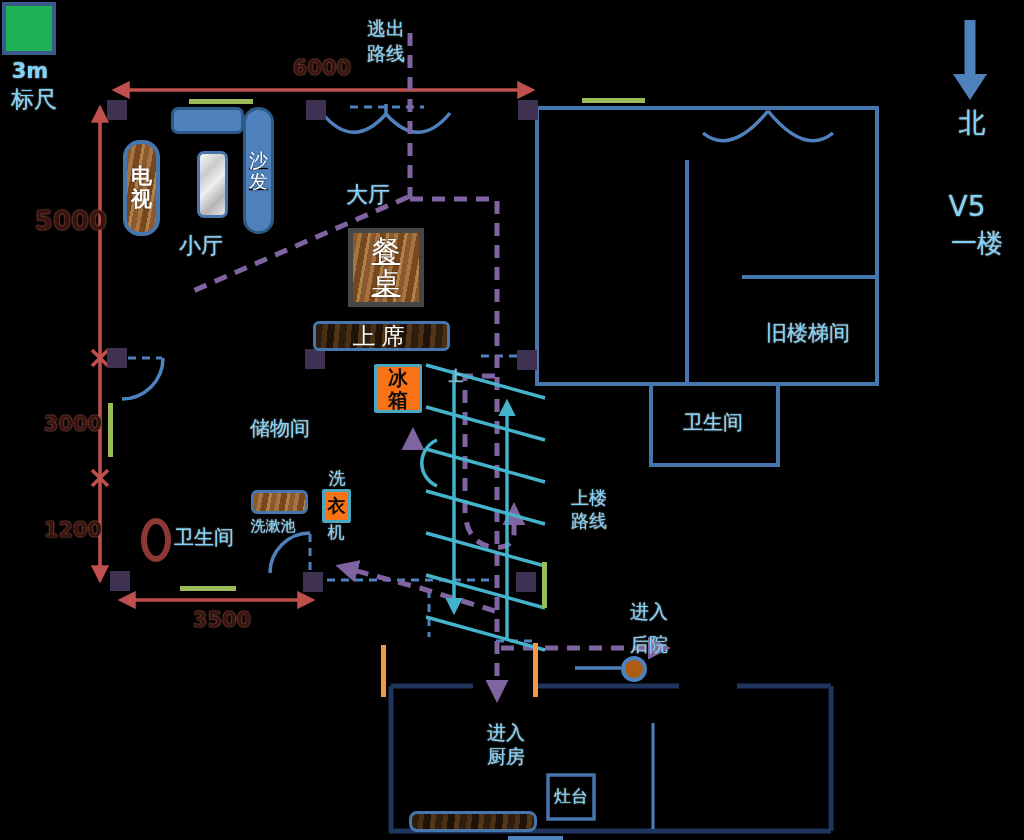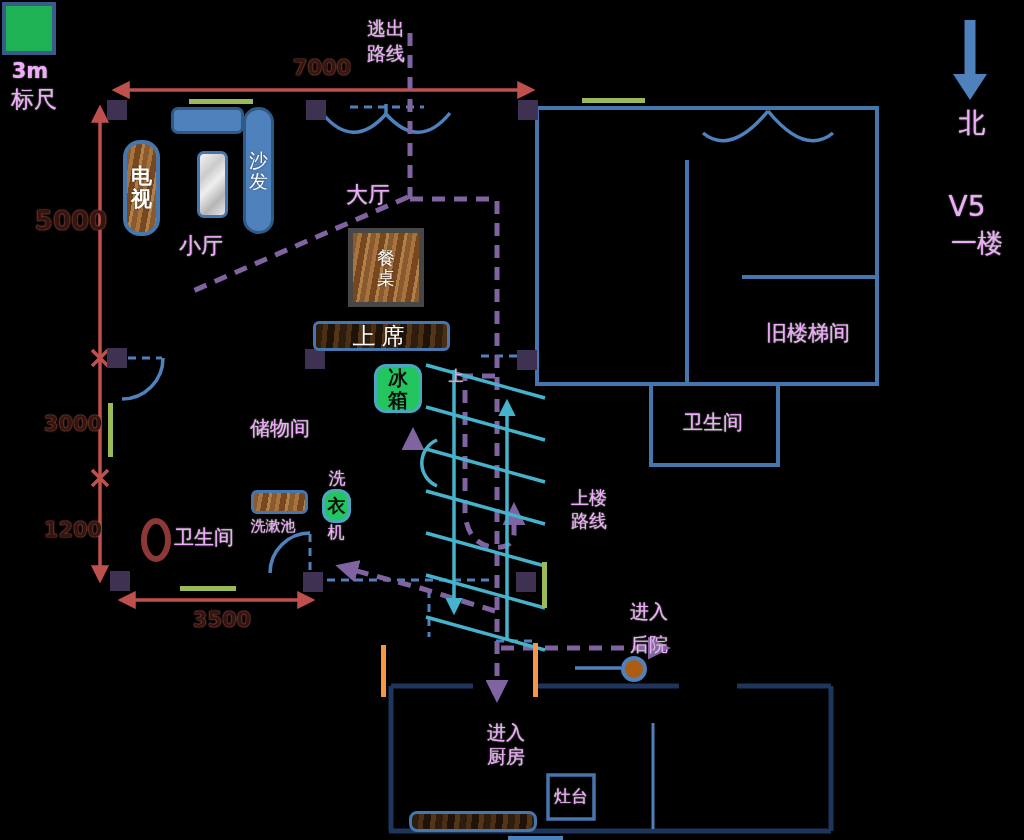--- a/index.html
+++ b/index.html
@@ -2,33 +2,33 @@
 <html><head>
 <meta charset="utf-8">
 <style>
   html,body{margin:0;padding:0;background:#000;}
   #canvas{position:relative;width:1024px;height:840px;background:#000;overflow:hidden;
           font-family:"DejaVu Sans",sans-serif;}
   #canvas *{box-sizing:border-box;}
   .abs{position:absolute;}
   svg.layer{position:absolute;left:0;top:0;}
   
-  .faint{color:#f0abfc;text-shadow:0 0 2px #8a8a8a,0 0 1px #9a9a9a;white-space:nowrap;
+  .faint{color:#7dd3fc;text-shadow:0 0 2px #8a8a8a,0 0 1px #9a9a9a;white-space:nowrap;
          transform:translate(-50%,-50%);position:absolute;text-align:center;line-height:1.15;}
   .dim{color:#39140f;text-shadow:0 0 2px #a8655b,0 0 1px #8a4a40;font-weight:bold;}
   .white-txt{color:#fff;text-shadow:0 0 2px rgba(0,0,0,.6);}
   .vstack{width:1.18em;word-break:break-all;line-height:1.1;text-align:center;}
   .center-box{display:flex;align-items:center;justify-content:center;}
   .col{position:absolute;width:20px;height:20px;background:#3F3151;}
   .greenbar{position:absolute;background:#9BBB59;}
   .orangebar{position:absolute;background:#F79646;}
   .wood{background:repeating-linear-gradient(100deg,#8a5a2e 0 5px,#a77440 5px 9px,#77481f 9px 15px,#b08049 15px 18px);}
   .darkwood{background:repeating-linear-gradient(95deg,#2e1d0d 0 7px,#4a2f15 7px 12px,#1f1307 12px 19px,#53361a 19px 24px);}
   .marble{background:linear-gradient(135deg,#f4f4f4 0%,#cbcbcb 30%,#efefef 50%,#b5b5b5 75%,#e9e9e9 100%);}
-  .cyanbox{background:#22c55e;border:3px solid #49A8C0;border-radius:12px;}
+  .cyanbox{background:#f97316;border:3px solid #49A8C0;border-radius:2px;}
 </style>
 </head>
 <body>
 
 <div id="canvas">
 
   <svg class="layer" width="1024" height="840" viewBox="0 0 1024 840">
     <defs>
       <marker id="aR" viewBox="0 0 10 10" refX="7" refY="5" markerWidth="5.2" markerHeight="5.2" orient="auto-start-reverse">
         <path d="M0,0 L10,5 L0,10 z" fill="#C0504D"></path>
@@ -100,21 +100,21 @@
   </svg>
 
   <div class="abs" style="left:2px;top:2px;width:54px;height:53px;background:#1FB254;border:4px solid #3A5A8C;"></div>
   <div class="faint" style="left:30px;top:71px;font-size:21px;font-weight:bold;">3m</div>
   <div class="faint" style="left:34px;top:99px;font-size:23px;">标尺</div>
 
   <div class="faint" style="left:972px;top:123px;font-size:27px;">北</div>
   <div class="faint" style="left:967px;top:207px;font-size:28px;">V5</div>
   <div class="faint" style="left:977px;top:244px;font-size:26px;">一楼</div>
 
-  <div class="faint dim" style="left:322px;top:68px;font-size:21px;">7000</div>
+  <div class="faint dim" style="left:322px;top:68px;font-size:21px;">6000</div>
   <div class="faint dim" style="left:71px;top:222px;font-size:26px;">5000</div>
   <div class="faint dim" style="left:73px;top:424px;font-size:21px;">3000</div>
   <div class="faint dim" style="left:73px;top:530px;font-size:21px;">1200</div>
   <div class="faint dim" style="left:222px;top:620px;font-size:21px;">3500</div>
 
   <div class="faint" style="left:386px;top:29px;font-size:19px;">逃出</div>
   <div class="faint" style="left:386px;top:54px;font-size:19px;">路线</div>
   <div class="faint" style="left:589px;top:498px;font-size:18px;">上楼</div>
   <div class="faint" style="left:589px;top:521px;font-size:18px;">路线</div>
   <div class="faint" style="left:506px;top:733px;font-size:19px;">进入</div>
@@ -148,28 +148,28 @@
 
   <div class="orangebar" style="left:381px;top:645px;width:5px;height:52px;"></div>
   <div class="orangebar" style="left:533px;top:643px;width:5px;height:54px;"></div>
   <div class="abs" style="left:508px;top:836px;width:55px;height:4px;background:#4F81BD;"></div>
 
   <div class="abs wood center-box" style="left:123px;top:140px;width:37px;height:96px;border:4px solid #4576AD;border-radius:17px;font-weight:bold;">
     <div class="vstack white-txt" style="font-size:21px;">电视</div>
   </div>
 
   <div class="abs" style="left:171px;top:107px;width:73px;height:27px;background:#4F81BD;border:3px solid #2E5A88;border-radius:7px;"></div>
-  <div class="abs center-box" style="left:243px;top:107px;width:31px;height:127px;background:#4F81BD;border:3px solid #2E5A88;border-radius:15px;">
+  <div class="abs center-box" style="left:243px;top:107px;width:31px;height:127px;background:#4F81BD;border:3px solid #2E5A88;border-radius:15px;text-decoration:underline;">
     <div class="vstack white-txt" style="font-size:19px;">沙发</div>
   </div>
 
   <div class="abs marble" style="left:197px;top:151px;width:31px;height:67px;border:3px solid #4576AD;border-radius:7px;"></div>
 
   <div class="abs wood center-box" style="left:348px;top:228px;width:76px;height:79px;border:5px solid #474747;">
-    <div class="vstack white-txt" style="font-size:18px;">餐桌</div>
+    <div class="vstack white-txt" style="font-size:29px;text-decoration:underline;">餐桌</div>
   </div>
 
   <div class="abs darkwood center-box" style="left:313px;top:321px;width:137px;height:30px;border:3px solid #4576AD;border-radius:6px;">
     <div class="white-txt" style="font-size:23px;letter-spacing:6px;">上席</div>
   </div>
 
   <div class="abs cyanbox center-box" style="left:374px;top:364px;width:48px;height:49px;">
     <div class="vstack" style="font-size:20px;color:#0b0b0b;font-weight:bold;">冰箱</div>
   </div>
 

